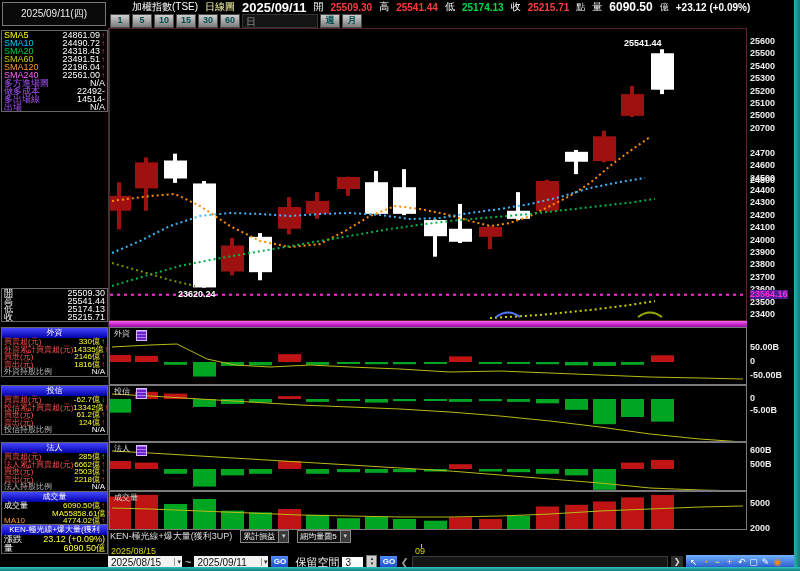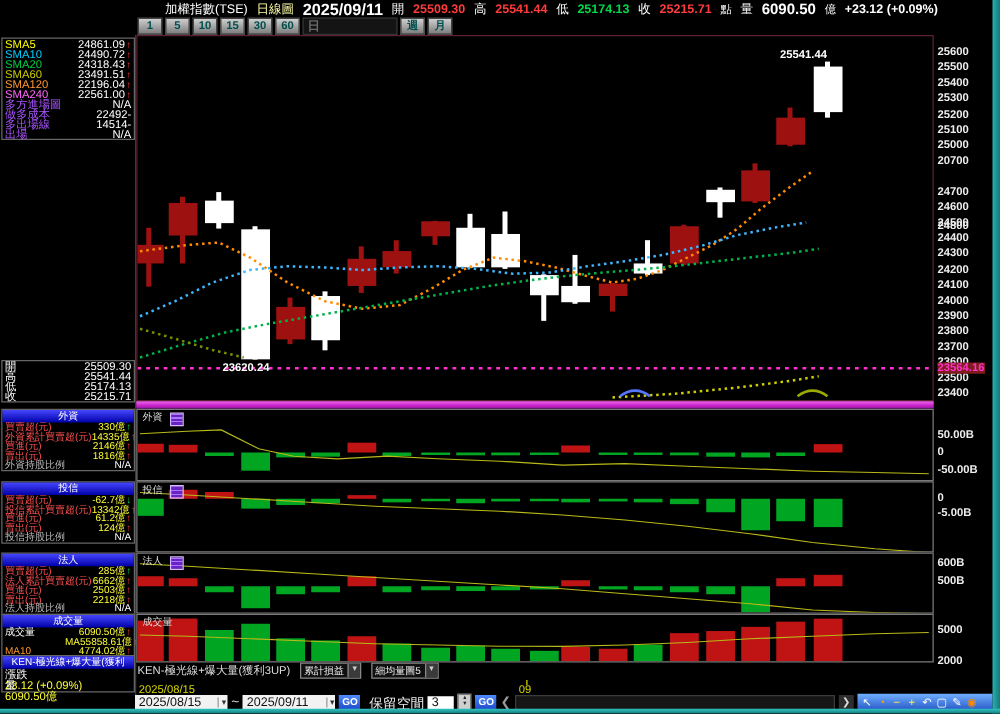--- a/index.html
+++ b/index.html
@@ -22,21 +22,21 @@
   .pbtn.sel{background:#141414;color:#6a6a6a;border-color:#333;}
   
   .sidebar{position:absolute;left:0;top:28px;width:108px;height:528px;background:#000;
            border-right:1px solid #3a3a3a;}
   .box{position:absolute;left:1px;width:105px;border:1px solid #666;background:#000;}
   .srow{display:flex;justify-content:space-between;padding:0 2px;font-size:9px;height:8px;
         line-height:8px;white-space:nowrap;}
   .prow{display:flex;justify-content:space-between;padding:0 2px;font-size:8px;height:7.5px;
         line-height:7.5px;white-space:nowrap;}
   .krow{display:flex;justify-content:space-between;padding:0 2px;font-size:9px;height:9px;
-        line-height:9px;white-space:nowrap;flex-direction:column;}
+        line-height:9px;white-space:nowrap;}
   .arr{margin-left:1px;font-size:8px;}
   .spanel{position:absolute;left:1px;width:105px;border:1px solid #666;background:#000;}
   .phead{height:10px;line-height:10px;text-align:center;color:#fff;font-size:8px;
          background:linear-gradient(#4646ff,#0000a8);overflow:hidden;}
   
   .main-chart{position:absolute;left:109px;top:28px;width:636px;height:291px;
               border:1px solid #5c2130;background:#000;}
   .sep-band{position:absolute;left:109px;top:321px;width:638px;height:6px;
             background:linear-gradient(180deg,#f163ef 0%,#c928c9 55%,#8d119e 100%);}
   .subpanel{position:absolute;left:109px;width:638px;background:#000;
@@ -83,20 +83,21 @@
          line-height:12px;cursor:pointer;}
   .iconbar{display:flex;align-items:center;width:104px;height:14px;gap:1px;
            background:linear-gradient(#6fb0ff,#2352c4);padding:0 2px;}
   .ic{width:11px;text-align:center;font-size:9px;cursor:pointer;}
 </style>
 </head>
 <body>
 
 <div class="app">
 
+  <div class="date-box">2025/09/11(四)</div>
 
   <div class="title-row">
     <span>加權指數(TSE)</span>
     <span class="t-yel">日線圖</span>
     <span class="t-big">2025/09/11</span>
     <span>開</span>
     <span class="t-red">25509.30</span>
     <span>高</span>
     <span class="t-red">25541.44</span>
     <span>低</span>
@@ -473,21 +474,21 @@
       <span class="tick" style="top: 282px;">23400</span>
       <span class="tick" style="top: 315px;">50.00B</span>
       <span class="tick" style="top: 329px;">0</span>
       <span class="tick" style="top: 343px;">-50.00B</span>
       <span class="tick" style="top: 366px;">0</span>
       <span class="tick" style="top: 378px;">-5.00B</span>
       <span class="tick" style="top: 418px;">600B</span>
       <span class="tick" style="top: 432px;">500B</span>
       <span class="tick" style="top: 471px;">5000</span>
       <span class="tick" style="top: 496px;">2000</span>
-      <span class="tick" style="top: 261.629px; color: rgb(255, 47, 208); background: #7f1d1d;">23564.16</span>
+      <span class="tick" style="top: 261.629px; color: rgb(255, 47, 208); background: #4c1d95;">23564.16</span>
     </div>
 
   <div class="ken-row">
     <span>KEN-極光線+爆大量(獲利3UP)</span>
     <div class="ddl">
       <span>累計損益</span>
       <span class="dbtn">▾</span>
     </div>
     <div class="ddl">
       <span>細均量圖5</span>

